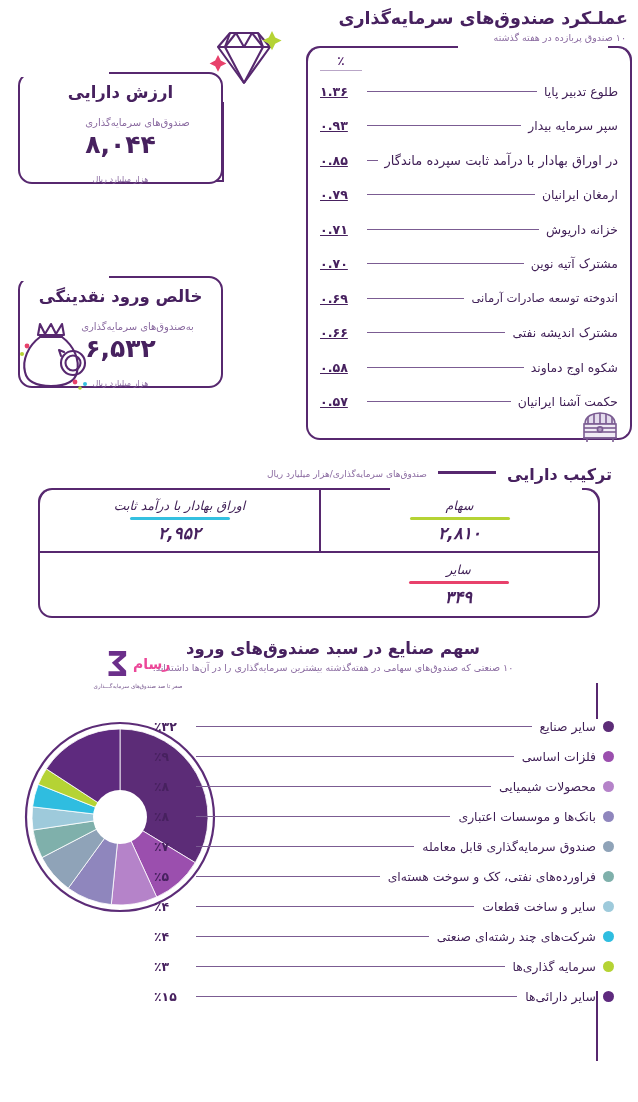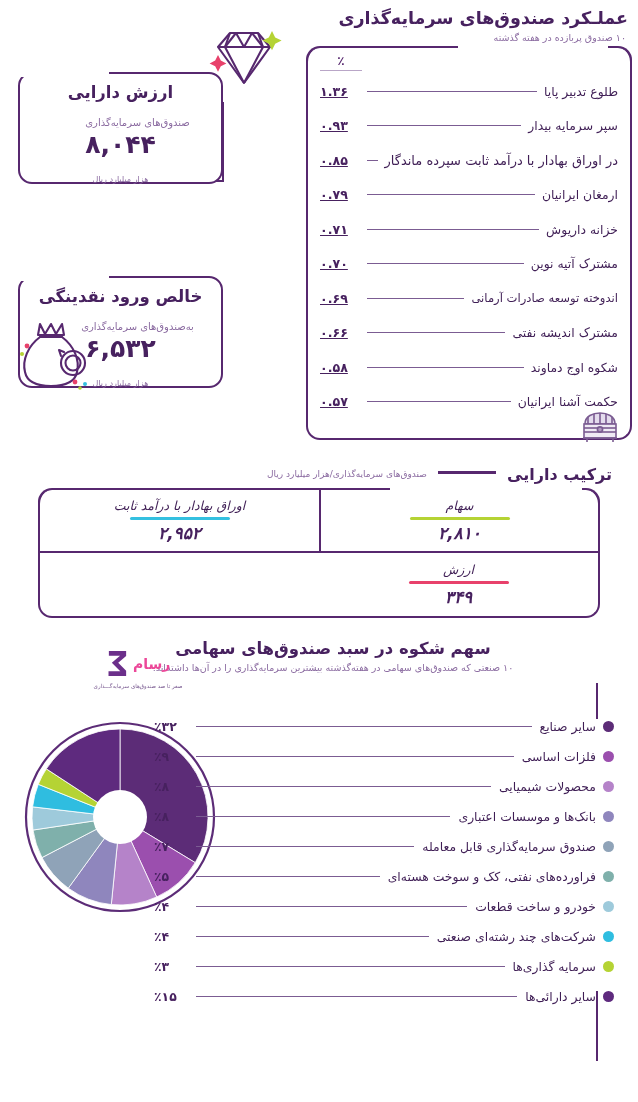--- a/index.html
+++ b/index.html
@@ -547,31 +547,31 @@
       </div>
 
       <div class="comp-cell lt">
         <div class="comp-label">اوراق بهادار با درآمد ثابت</div>
         <div class="comp-bar" style="background:#34c0e0"></div>
         <div class="comp-num">۲,۹۵۲</div>
       </div>
 
 
       <div class="comp-cell lb">
-        <div class="comp-label">ارزش</div>
+        <div class="comp-label">سایر</div>
         <div class="comp-bar" style="background:#e8416b"></div>
         <div class="comp-num">۳۴۹</div>
       </div>
 
     </div>
   </div>
 </div>
 
 <div class="ind-section">
-  <div class="ind-title">سهم شکوه در سبد صندوق‌های سهامی</div>
+  <div class="ind-title">سهم صنایع در سبد صندوق‌های ورود</div>
   <div class="ind-sub">۱۰ صنعتی که صندوق‌های سهامی در هفته‌گذشته بیشترین سرمایه‌گذاری را در آن‌ها داشته‌اند.</div>
 
   <div class="spine"></div>
   <div class="spine-bottom"></div>
 
   <div class="logo">
     <div style="display:flex;align-items:center;justify-content:center;gap:4px;">
       <span class="logo-word">رسام</span>
       <span style="font-size:34px;font-weight:bold;color:#6b2f8a;line-height:1;transform:scaleX(-1);display:inline-block;">Σ</span>
     </div>
@@ -636,21 +636,21 @@
 
     <div class="legend-row">
       <span class="bullet" style="background:#7fb0ab"></span>
       <span class="legend-name">فراورده‌های نفتی، کک و سوخت هسته‌ای</span>
       <span class="legend-lead"></span>
       <span class="legend-pct">٪۵</span>
     </div>
 
     <div class="legend-row">
       <span class="bullet" style="background:#9ecadb"></span>
-      <span class="legend-name">خودرو و ساخت قطعات</span>
+      <span class="legend-name">سایر و ساخت قطعات</span>
       <span class="legend-lead"></span>
       <span class="legend-pct">٪۴</span>
     </div>
 
     <div class="legend-row">
       <span class="bullet" style="background:#2fbde0"></span>
       <span class="legend-name">شرکت‌های چند رشته‌ای صنعتی</span>
       <span class="legend-lead"></span>
       <span class="legend-pct">٪۴</span>
     </div>

